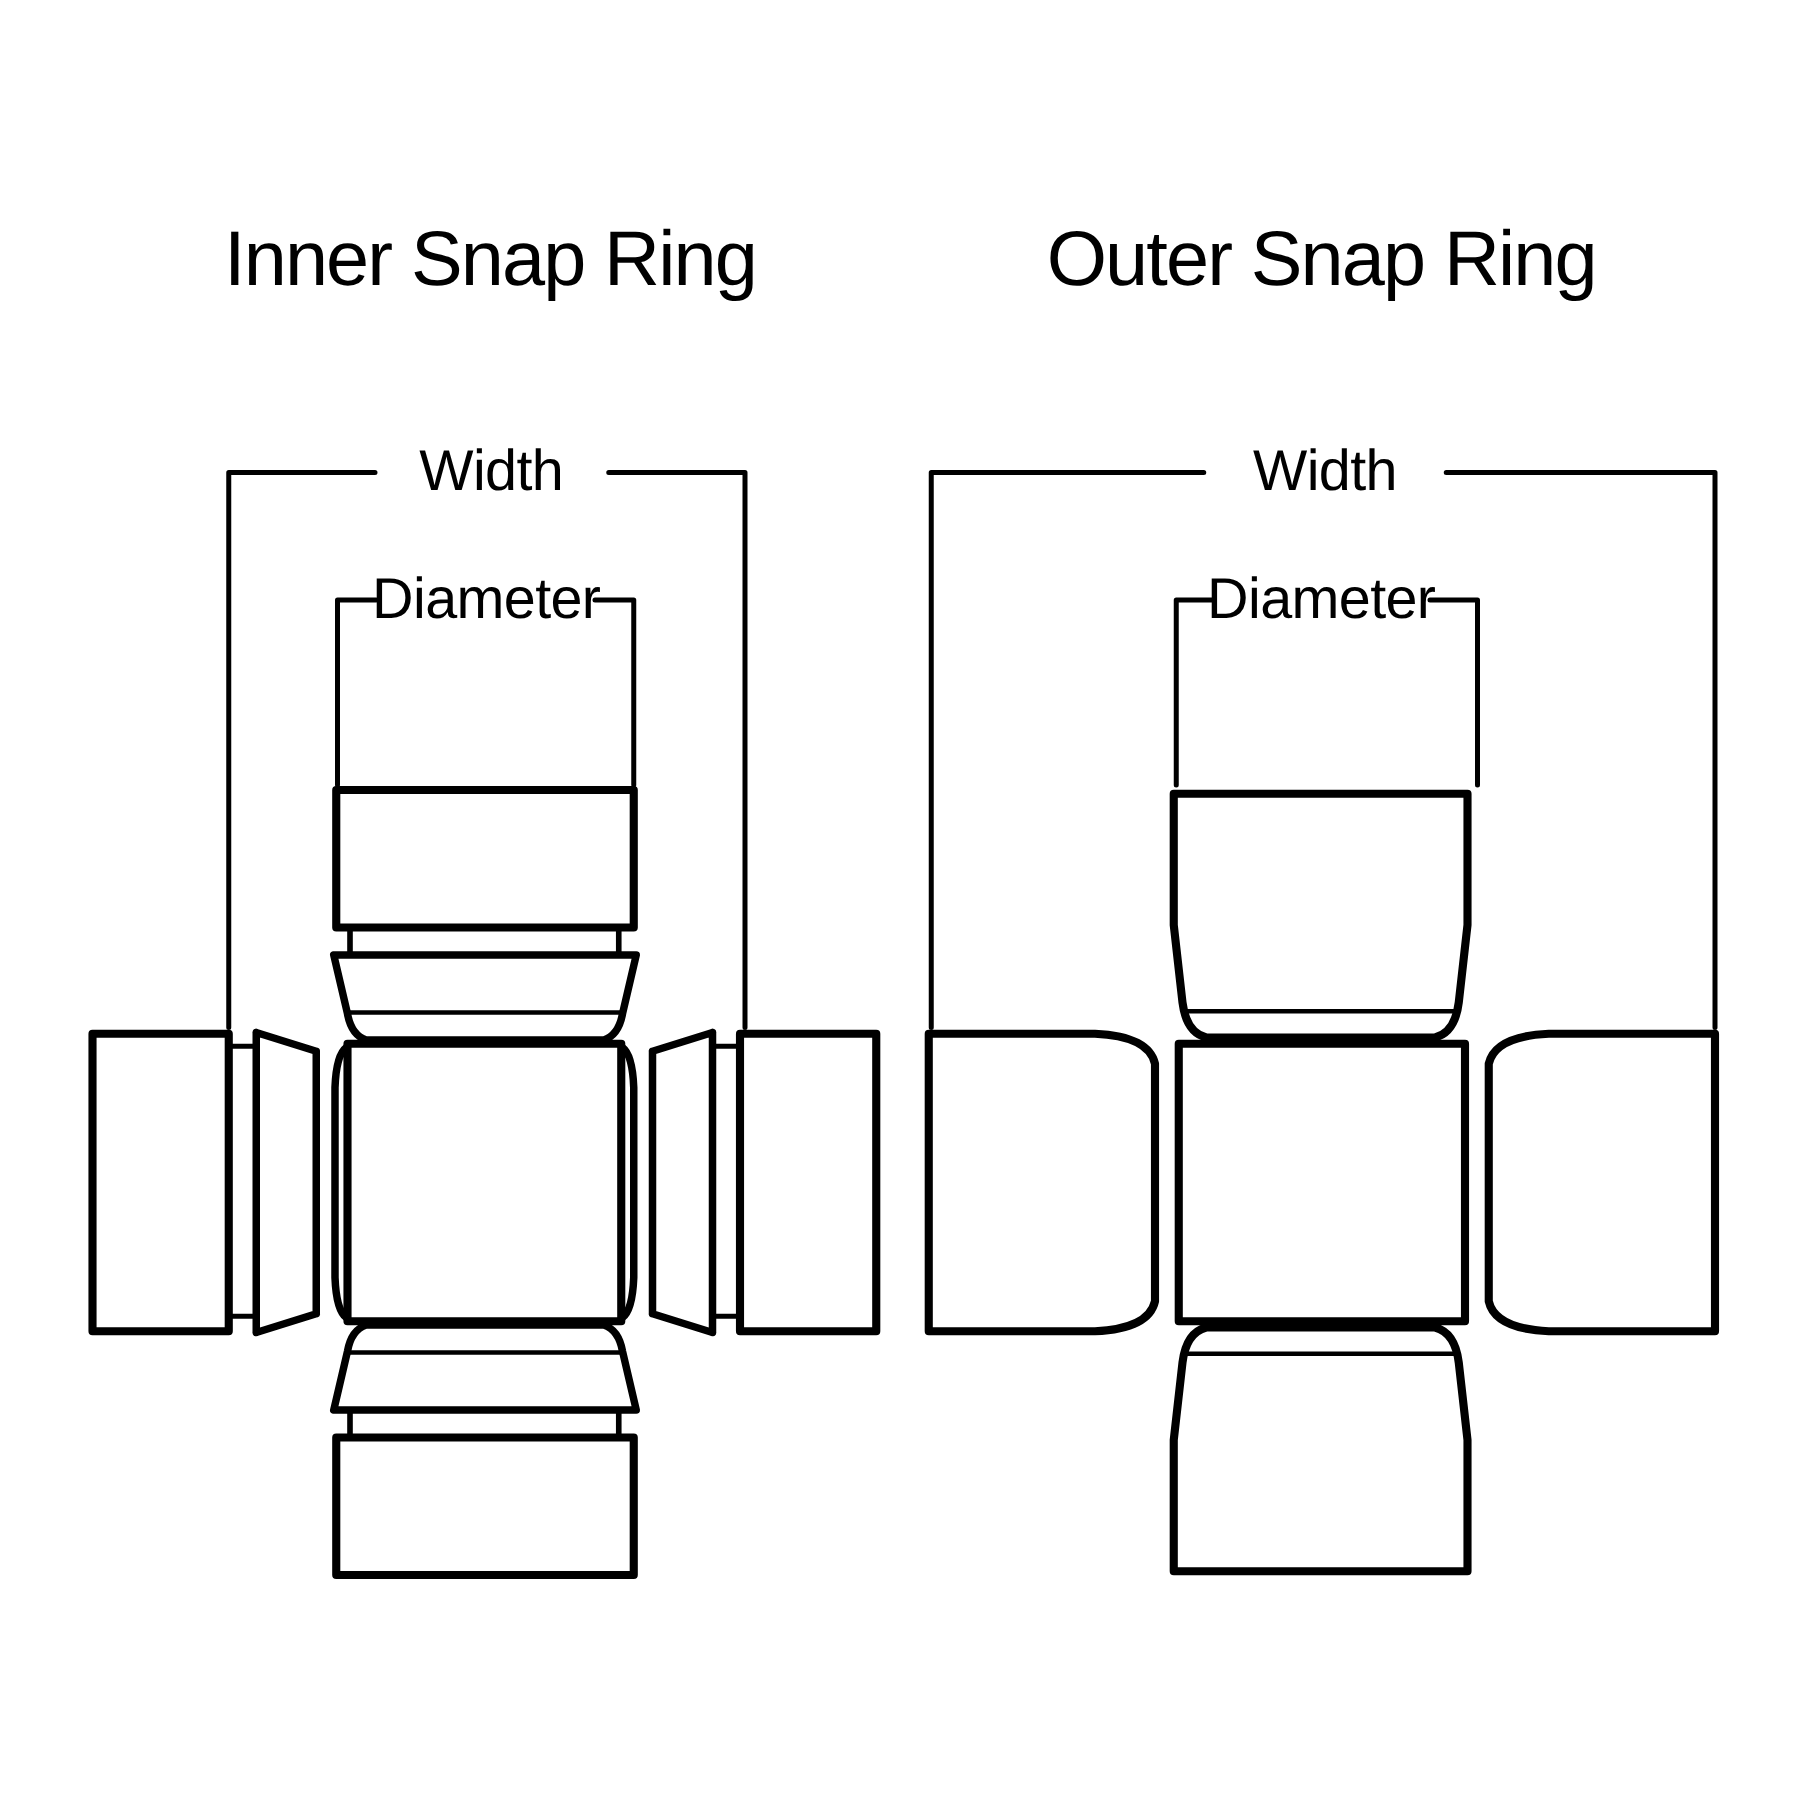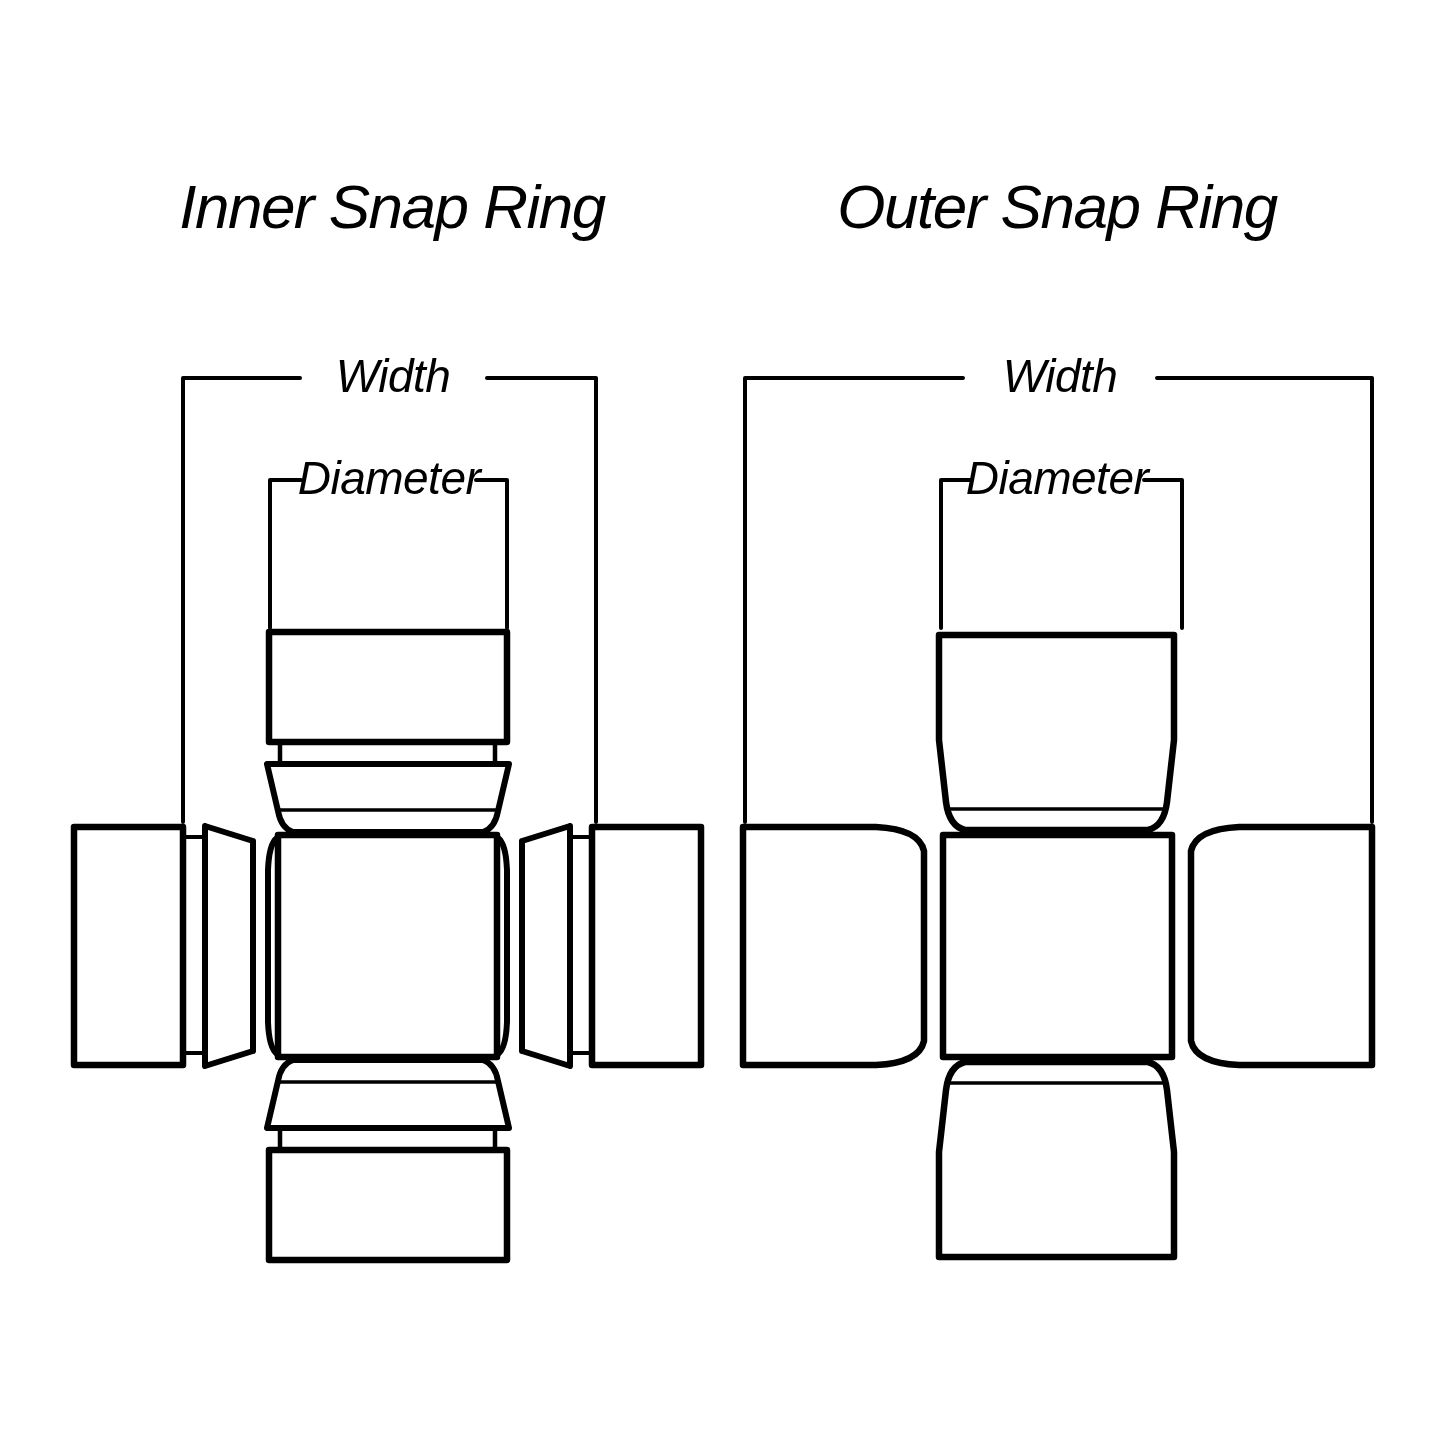--- a/index.html
+++ b/index.html
@@ -1,16 +1,16 @@
 <!DOCTYPE html>
 <html><head>
 <meta charset="utf-8">
 <style>
   html,body{margin:0;padding:0;background:#ffffff;}
-  .canvas{position:relative;width:1445px;height:1445px;background:#ffffff;overflow:hidden;font-style:italic;}
+  .canvas{position:relative;width:1445px;height:1445px;background:#ffffff;overflow:hidden;}
   svg{display:block;}
   text{font-family:"Liberation Sans","DejaVu Sans",sans-serif;fill:#000000;stroke:none;}
   .title{font-size:62px;letter-spacing:-1.5px;}
   .dim-label{font-size:46px;letter-spacing:-0.5px;}
 </style>
 </head>
 <body>
 
 <div class="canvas">
 <svg width="1445" height="1445" viewBox="0 0 1445 1445">

